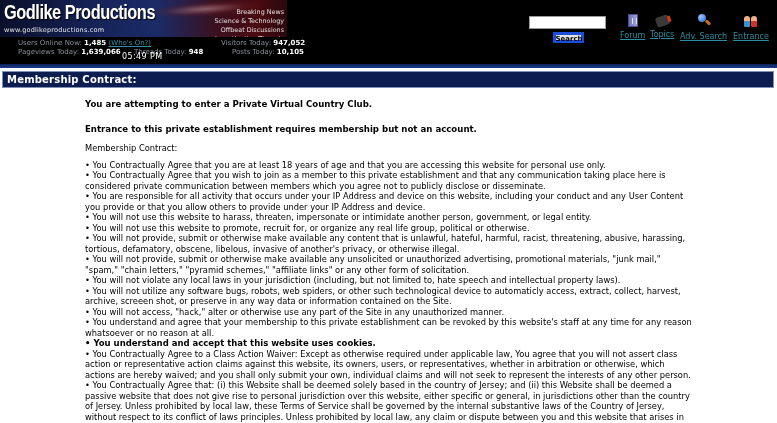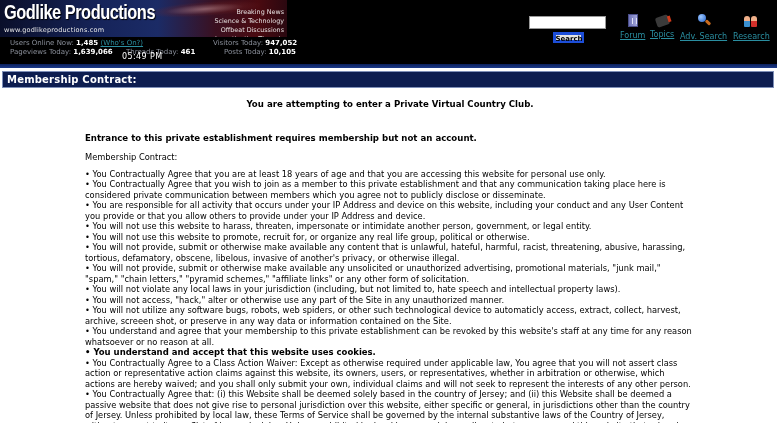--- a/index.html
+++ b/index.html
@@ -24,21 +24,21 @@
     color: #ffffff; letter-spacing: -0.6px; transform: scaleX(0.82); transform-origin: left top;
     text-shadow: 1px 1px 1px #000;
   }
   .logo-url {
     position: absolute; left: 4px; top: 26px; font-size: 6.5px; color: #e8e8e8;
     font-family: "DejaVu Sans", sans-serif; letter-spacing: 0.2px;
   }
   .banner-links { position: absolute; right: 3px; top: 8px; text-align: right; }
   .banner-links div { font-size: 6.4px; line-height: 9px; color: #e6e0e0; }
 
-  .stats { position: absolute; left: 8px; top: 37px; width: 300px; height: 20px; font-size: 7px; color: #8a8f9a; }
+  .stats { position: absolute; left: 16px; top: 37px; width: 300px; height: 20px; font-size: 7px; color: #8a8f9a; }
   .stat { position: absolute; white-space: nowrap; }
   .stat b { color: #ffffff; font-weight: bold; }
   .stat a { color: #2b8fa0; text-decoration: underline; }
   .clock { position: absolute; left: 122px; top: 52px; font-size: 8px; color: #ffffff; letter-spacing: 0.4px; }
 
   .search-area { position: absolute; left: 529px; top: 16px; width: 78px; }
   .search-input { width: 77px; height: 13px; background: #fff; border: 1px solid #999; display: block; font-size: 8px; padding: 0 2px; }
   .search-btn {
     display: block; margin: 3px auto 0 auto; width: 31px; height: 11px; background: #e4e4e4;
     border: 3px solid #1d4ed8; font-size: 7px; font-weight: bold; color: #000; text-align: center; line-height: 9px;
@@ -64,21 +64,21 @@
   
   .title-bar {
     position: absolute; left: 2px; top: 71px; width: 772px; height: 17px;
     background: #0d1d50; border: 1px solid #7e8fb8;
   }
   .title-bar span { position: absolute; left: 4px; top: 2px; color: #ffffff; font-weight: bold; font-size: 10px; letter-spacing: 0.2px; }
 
   
   .content { position: absolute; left: 85px; top: 99px; width: 610px; color: #000; font-size: 8.3px; line-height: 10.5px; }
   .content .lead { font-weight: bold; font-size: 8.6px; line-height: 11px; }
-  .content .lead1 { margin-bottom: 23px; text-align: center; }
+  .content .lead1 { margin-bottom: 14px; }
   .content .lead2 { margin-bottom: 8px; }
   .content .mc-label { margin-bottom: 6px; }
   .content .item { }
   .content .item.bold { font-weight: bold; font-size: 8.5px; }
 </style>
 </head>
 <body>
 
 <div class="header">
   <div class="banner">
@@ -101,21 +101,21 @@
     <div class="stat" style="left:205px; top:2px;">
       <span>Visitors Today:</span>
       <b>947,052</b>
     </div>
     <div class="stat" style="left:2px; top:11px;">
       <span>Pageviews Today:</span>
       <b>1,639,066</b>
     </div>
     <div class="stat" style="left:118px; top:11px;">
       <span>Threads Today:</span>
-      <b>461</b>
+      <b>948</b>
     </div>
     <div class="stat" style="left:216px; top:11px;">
       <span>Posts Today:</span>
       <b>10,105</b>
     </div>
   </div>
   <div class="clock">05:49 PM</div>
 
   <div class="search-area">
     <input class="search-input" type="text" value="" style="">
@@ -130,21 +130,21 @@
     <div class="nav-item" style="left:32px;">
       <span class="ico ico-topics"></span>
       <a>Topics</a>
     </div>
     <div class="nav-item" style="left:62px;">
       <span class="ico ico-search"></span>
       <a>Adv. Search</a>
     </div>
     <div class="nav-item" style="left:115px;">
       <span class="ico ico-dir"></span>
-      <a>Research</a>
+      <a>Entrance</a>
     </div>
   </div>
 </div>
 <div class="header-bottom"></div>
 
 <div class="title-bar">
   <span>Membership Contract:</span>
 </div>
 
 <div class="content">
@@ -152,19 +152,19 @@
   <div class="lead lead2">Entrance to this private establishment requires membership but not an account.</div>
   <div class="mc-label">Membership Contract:</div>
   <div class="item">• You Contractually Agree that you are at least 18 years of age and that you are accessing this website for personal use only.</div>
   <div class="item">• You Contractually Agree that you wish to join as a member to this private establishment and that any communication taking place here is considered private communication between members which you agree not to publicly disclose or disseminate.</div>
   <div class="item">• You are responsible for all activity that occurs under your IP Address and device on this website, including your conduct and any User Content you provide or that you allow others to provide under your IP Address and device.</div>
   <div class="item">• You will not use this website to harass, threaten, impersonate or intimidate another person, government, or legal entity.</div>
   <div class="item">• You will not use this website to promote, recruit for, or organize any real life group, political or otherwise.</div>
   <div class="item">• You will not provide, submit or otherwise make available any content that is unlawful, hateful, harmful, racist, threatening, abusive, harassing, tortious, defamatory, obscene, libelous, invasive of another's privacy, or otherwise illegal.</div>
   <div class="item">• You will not provide, submit or otherwise make available any unsolicited or unauthorized advertising, promotional materials, "junk mail," "spam," "chain letters," "pyramid schemes," "affiliate links" or any other form of solicitation.</div>
   <div class="item">• You will not violate any local laws in your jurisdiction (including, but not limited to, hate speech and intellectual property laws).</div>
+  <div class="item">• You will not utilize any software bugs, robots, web spiders, or other such technological device to automaticly access, extract, collect, harvest, archive, screeen shot, or preserve in any way data or information contained on the Site.</div>
   <div class="item">• You will not access, "hack," alter or otherwise use any part of the Site in any unauthorized manner.</div>
-  <div class="item">• You will not utilize any software bugs, robots, web spiders, or other such technological device to automaticly access, extract, collect, harvest, archive, screeen shot, or preserve in any way data or information contained on the Site.</div>
   <div class="item">• You understand and agree that your membership to this private establishment can be revoked by this website's staff at any time for any reason whatsoever or no reason at all.</div>
   <div class="item bold">• You understand and accept that this website uses cookies.</div>
   <div class="item">• You Contractually Agree to a Class Action Waiver: Except as otherwise required under applicable law, You agree that you will not assert class action or representative action claims against this website, its owners, users, or representatives, whether in arbitration or otherwise, which actions are hereby waived; and you shall only submit your own, individual claims and will not seek to represent the interests of any other person.</div>
   <div class="item">• You Contractually Agree that: (i) this Website shall be deemed solely based in the country of Jersey; and (ii) this Website shall be deemed a passive website that does not give rise to personal jurisdiction over this website, either specific or general, in jurisdictions other than the country of Jersey. Unless prohibited by local law, these Terms of Service shall be governed by the internal substantive laws of the Country of Jersey, without respect to its conflict of laws principles. Unless prohibited by local law, any claim or dispute between you and this website that arises in whole or in part from this Website shall be decided exclusively by a court of competent jurisdiction located in the country of Jersey.</div>
 </div>
 
 </body></html>

